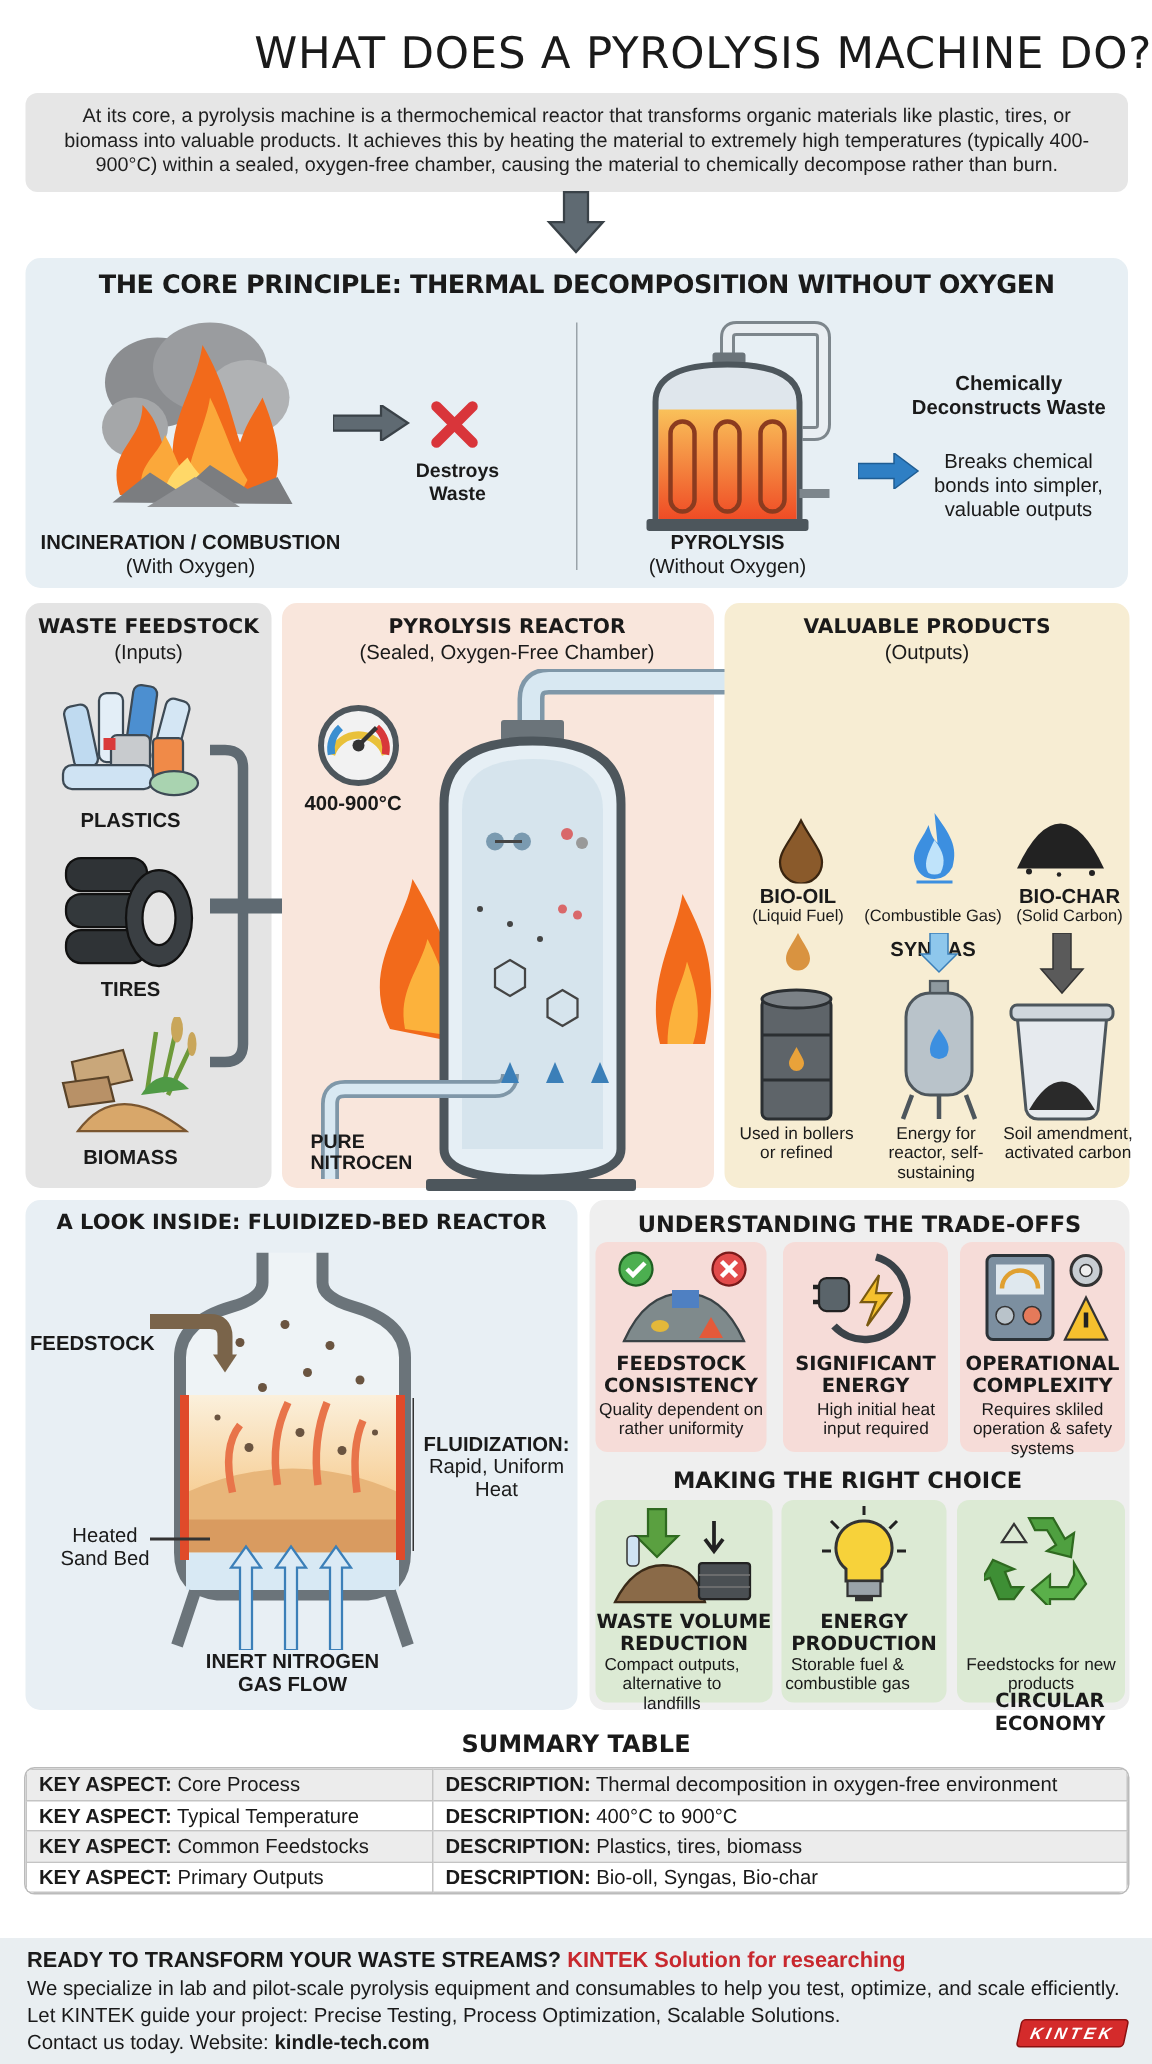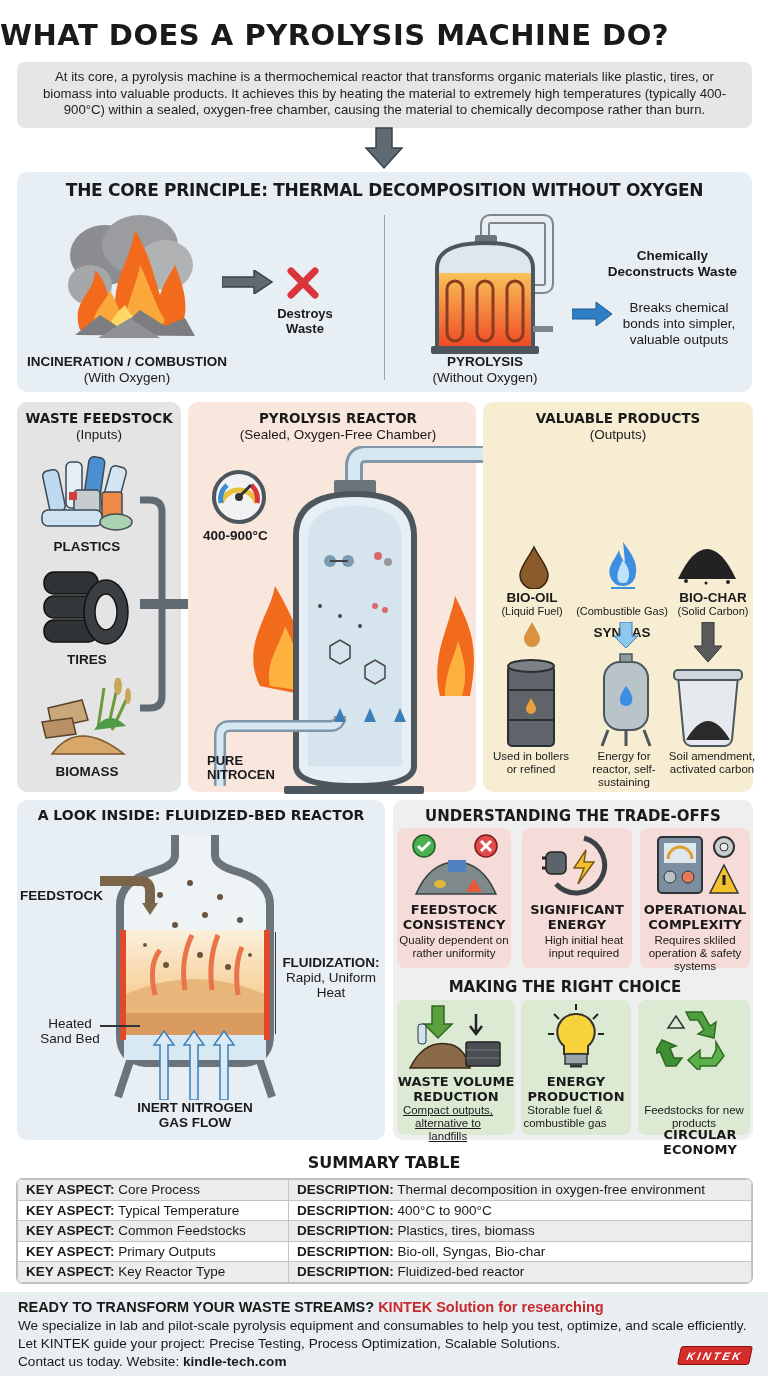--- a/index.html
+++ b/index.html
@@ -1,19 +1,19 @@
 <!DOCTYPE html>
 <html><head>
 <meta charset="utf-8">
 <style>
   * { box-sizing: border-box; margin: 0; padding: 0; }
   html, body { width: 768px; height: 1376px; background: #ffffff; overflow: hidden; }
   body { font-family: "Liberation Sans", "DejaVu Sans", sans-serif; color: #1a1a1a; position: relative; }
   .abs { position: absolute; }
-  .title { left: 0; top: 18px; width: 768px; text-align: left; font-size: 29px; font-weight: 700; letter-spacing: 0.5px; font-family: "DejaVu Sans", sans-serif; }
+  .title { left: 0; top: 18px; width: 768px; text-align: right; font-size: 29px; font-weight: 400; letter-spacing: 0.5px; font-family: "DejaVu Sans", sans-serif; }
   .intro { left: 17px; top: 62px; width: 735px; height: 66px; background: #e6e6e6; border-radius: 8px; padding: 7px 18px; text-align: center; font-size: 13.2px; line-height: 16.5px; color: #1e1e1e; }
   .down-arrow { left: 362px; top: 126px; width: 44px; height: 44px; }
   .panel { border-radius: 10px; }
   .core { left: 17px; top: 172px; width: 735px; height: 220px; background: #e7eff4; }
   .core-title { left: 17px; top: 180px; width: 735px; text-align: center; font-size: 17px; font-weight: 700; font-family: "DejaVu Sans", sans-serif; letter-spacing: -0.3px; }
   .lbl-b { font-weight: 700; }
   .center { text-align: center; }
   .feed { left: 17px; top: 402px; width: 164px; height: 390px; background: #e4e4e4; }
   .reactor { left: 188px; top: 402px; width: 288px; height: 390px; background: #f9e6dc; }
   .products { left: 483px; top: 402px; width: 270px; height: 390px; background: #f7edd3; }
@@ -362,21 +362,21 @@
   <path d="M22 62 H34" stroke="#333" stroke-width="3"></path>
 </svg>
 <svg class="abs" style="left:656px;top:1004px;" width="78" height="66" viewBox="0 0 78 66">
   <path d="M30 8 L46 8 L54 22 L60 18 L58 34 L42 30 L48 26 L42 16 L34 16 Z" fill="#4fa040" stroke="#2f6a20" stroke-width="1.5"></path>
   <path d="M60 38 L68 52 L60 62 L44 62 L44 68 L32 56 L44 46 L44 54 L56 54 L60 46 Z" fill="#5ab04a" stroke="#2f6a20" stroke-width="1.5"></path>
   <path d="M20 62 L10 62 L4 48 L-2 50 L6 36 L20 42 L14 44 L18 54 L26 54 Z" fill="#3e8f35" stroke="#2f6a20" stroke-width="1.5"></path>
   <path d="M12 24 L20 12 L28 24 Z" fill="none" stroke="#333" stroke-width="1.5"></path>
 </svg>
 
 <div class="abs card-h" style="left:397px;top:1074px;width:118px;">WASTE VOLUME REDUCTION</div>
-<div class="abs card-t" style="left:397px;top:1104px;width:102px;text-decoration:underline;">Compact outputs, alternative to landfills</div>
+<div class="abs card-t" style="left:397px;top:1104px;width:102px;">Compact outputs, alternative to landfills</div>
 <div class="abs card-h" style="left:521px;top:1074px;width:110px;">ENERGY PRODUCTION</div>
 <div class="abs card-t" style="left:521px;top:1104px;width:88px;">Storable fuel &amp; combustible gas</div>
 <div class="abs card-h" style="left:638px;top:1127px;width:124px;">CIRCULAR ECONOMY</div>
 <div class="abs card-t" style="left:638px;top:1104px;width:112px;">Feedstocks for new products</div>
 
 <div class="abs sum-title">SUMMARY TABLE</div>
 <table class="sum">
   <tbody>
       <tr>
     <td class="k"><b>KEY ASPECT:</b> <span>Core Process</span></td>
@@ -387,24 +387,20 @@
     <td><b>DESCRIPTION:</b> <span>400°C to 900°C</span></td>
   </tr>
   <tr>
     <td class="k"><b>KEY ASPECT:</b> <span>Common Feedstocks</span></td>
     <td><b>DESCRIPTION:</b> <span>Plastics, tires, biomass</span></td>
   </tr>
   <tr>
     <td class="k"><b>KEY ASPECT:</b> <span>Primary Outputs</span></td>
     <td><b>DESCRIPTION:</b> <span>Bio-oll, Syngas, Bio-char</span></td>
   </tr>
-  <tr>
-    <td class="k"><b>KEY ASPECT:</b> <span>Key Reactor Type</span></td>
-    <td><b>DESCRIPTION:</b> <span>Fluidized-bed reactor</span></td>
-  </tr>
 </tbody>
   </table>
 
 <div class="abs footer"></div>
 <div class="abs f1">
   <span>READY TO TRANSFORM YOUR WASTE STREAMS?</span>
   <span class="red">KINTEK Solution for researching</span>
 </div>
 <div class="abs fl" style="top:1318px;">We specialize in lab and pilot-scale pyrolysis equipment and consumables to help you test, optimize, and scale efficiently.</div>
 <div class="abs fl" style="top:1336px;">Let KINTEK guide your project: Precise Testing, Process Optimization, Scalable Solutions.</div>

